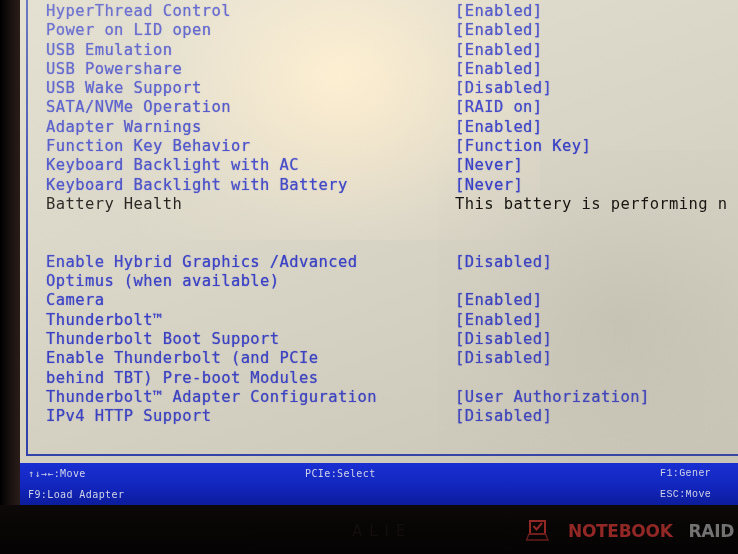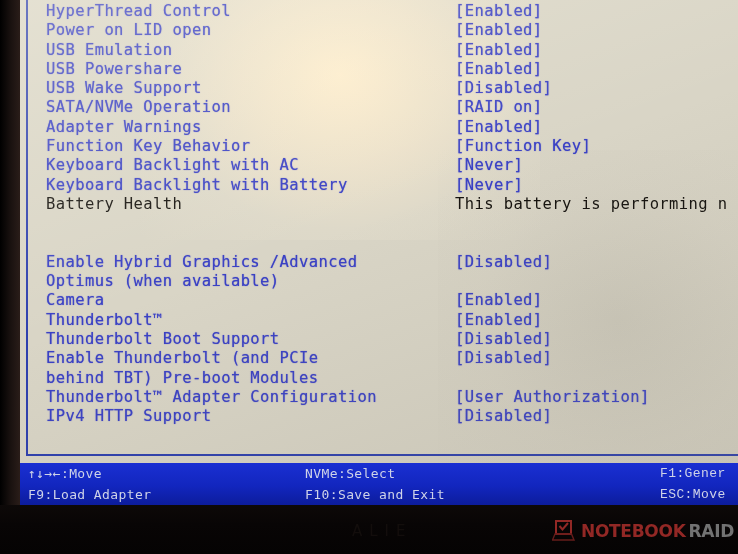--- a/index.html
+++ b/index.html
@@ -128,37 +128,37 @@
     position: absolute;
     left: 20px; top: 463px;
     width: 718px; height: 42px;
     background: linear-gradient(180deg, #1a2fd2 0%, #1226be 55%, #0c1c9c 100%);
     overflow: hidden;
   }
   .sb-line {
     position: relative;
     height: 21px;
     line-height: 21px;
-    font-size: 13px;
+    font-size: 10px;
     letter-spacing: 0.4px;
     color: #cfd3e8;
     white-space: nowrap;
   }
   .sb-col1 { position: absolute; left: 8px; }
   .sb-col2 { position: absolute; left: 285px; }
   .sb-col3 { position: absolute; left: 640px; font-family: Liberation Mono, monospace; }
 
   
   #watermark {
     position: absolute;
     right: 4px;
     bottom: 12px;
     display: flex;
     align-items: center;
-    gap: 3px;
+    gap: 16px;
     opacity: 0.92;
   }
   .wm-logo { width: 26px; height: 22px; display: block; }
   .wm-text {
     font-family: "DejaVu Sans", "Liberation Sans", sans-serif;
     font-size: 17px;
     font-weight: bold;
     letter-spacing: -0.3px;
   }
   .wm-a { color: #9e2b28; }
@@ -278,26 +278,25 @@
           <span class="value">[Disabled]</span>
         </div>
       </div>
 
     <div class="vignette"></div>
   </div>
 
   <div id="statusbar">
     <div class="sb-line">
       <span class="sb-col1">↑↓→←:Move</span>
-      <span class="sb-col2">NVMe:Select</span>
+      <span class="sb-col2">PCIe:Select</span>
       <span class="sb-col3">F1:Gener</span>
     </div>
     <div class="sb-line">
       <span class="sb-col1">F9:Load Adapter</span>
-      <span class="sb-col2">F10:Save and Exit</span>
       <span class="sb-col3">ESC:Move</span>
     </div>
   </div>
 
   <div class="bezel-bottom"></div>
 
   <div id="brandmark">ALIE</div>
 
   <div id="watermark">
     <svg class="wm-logo" viewBox="0 0 26 22">

